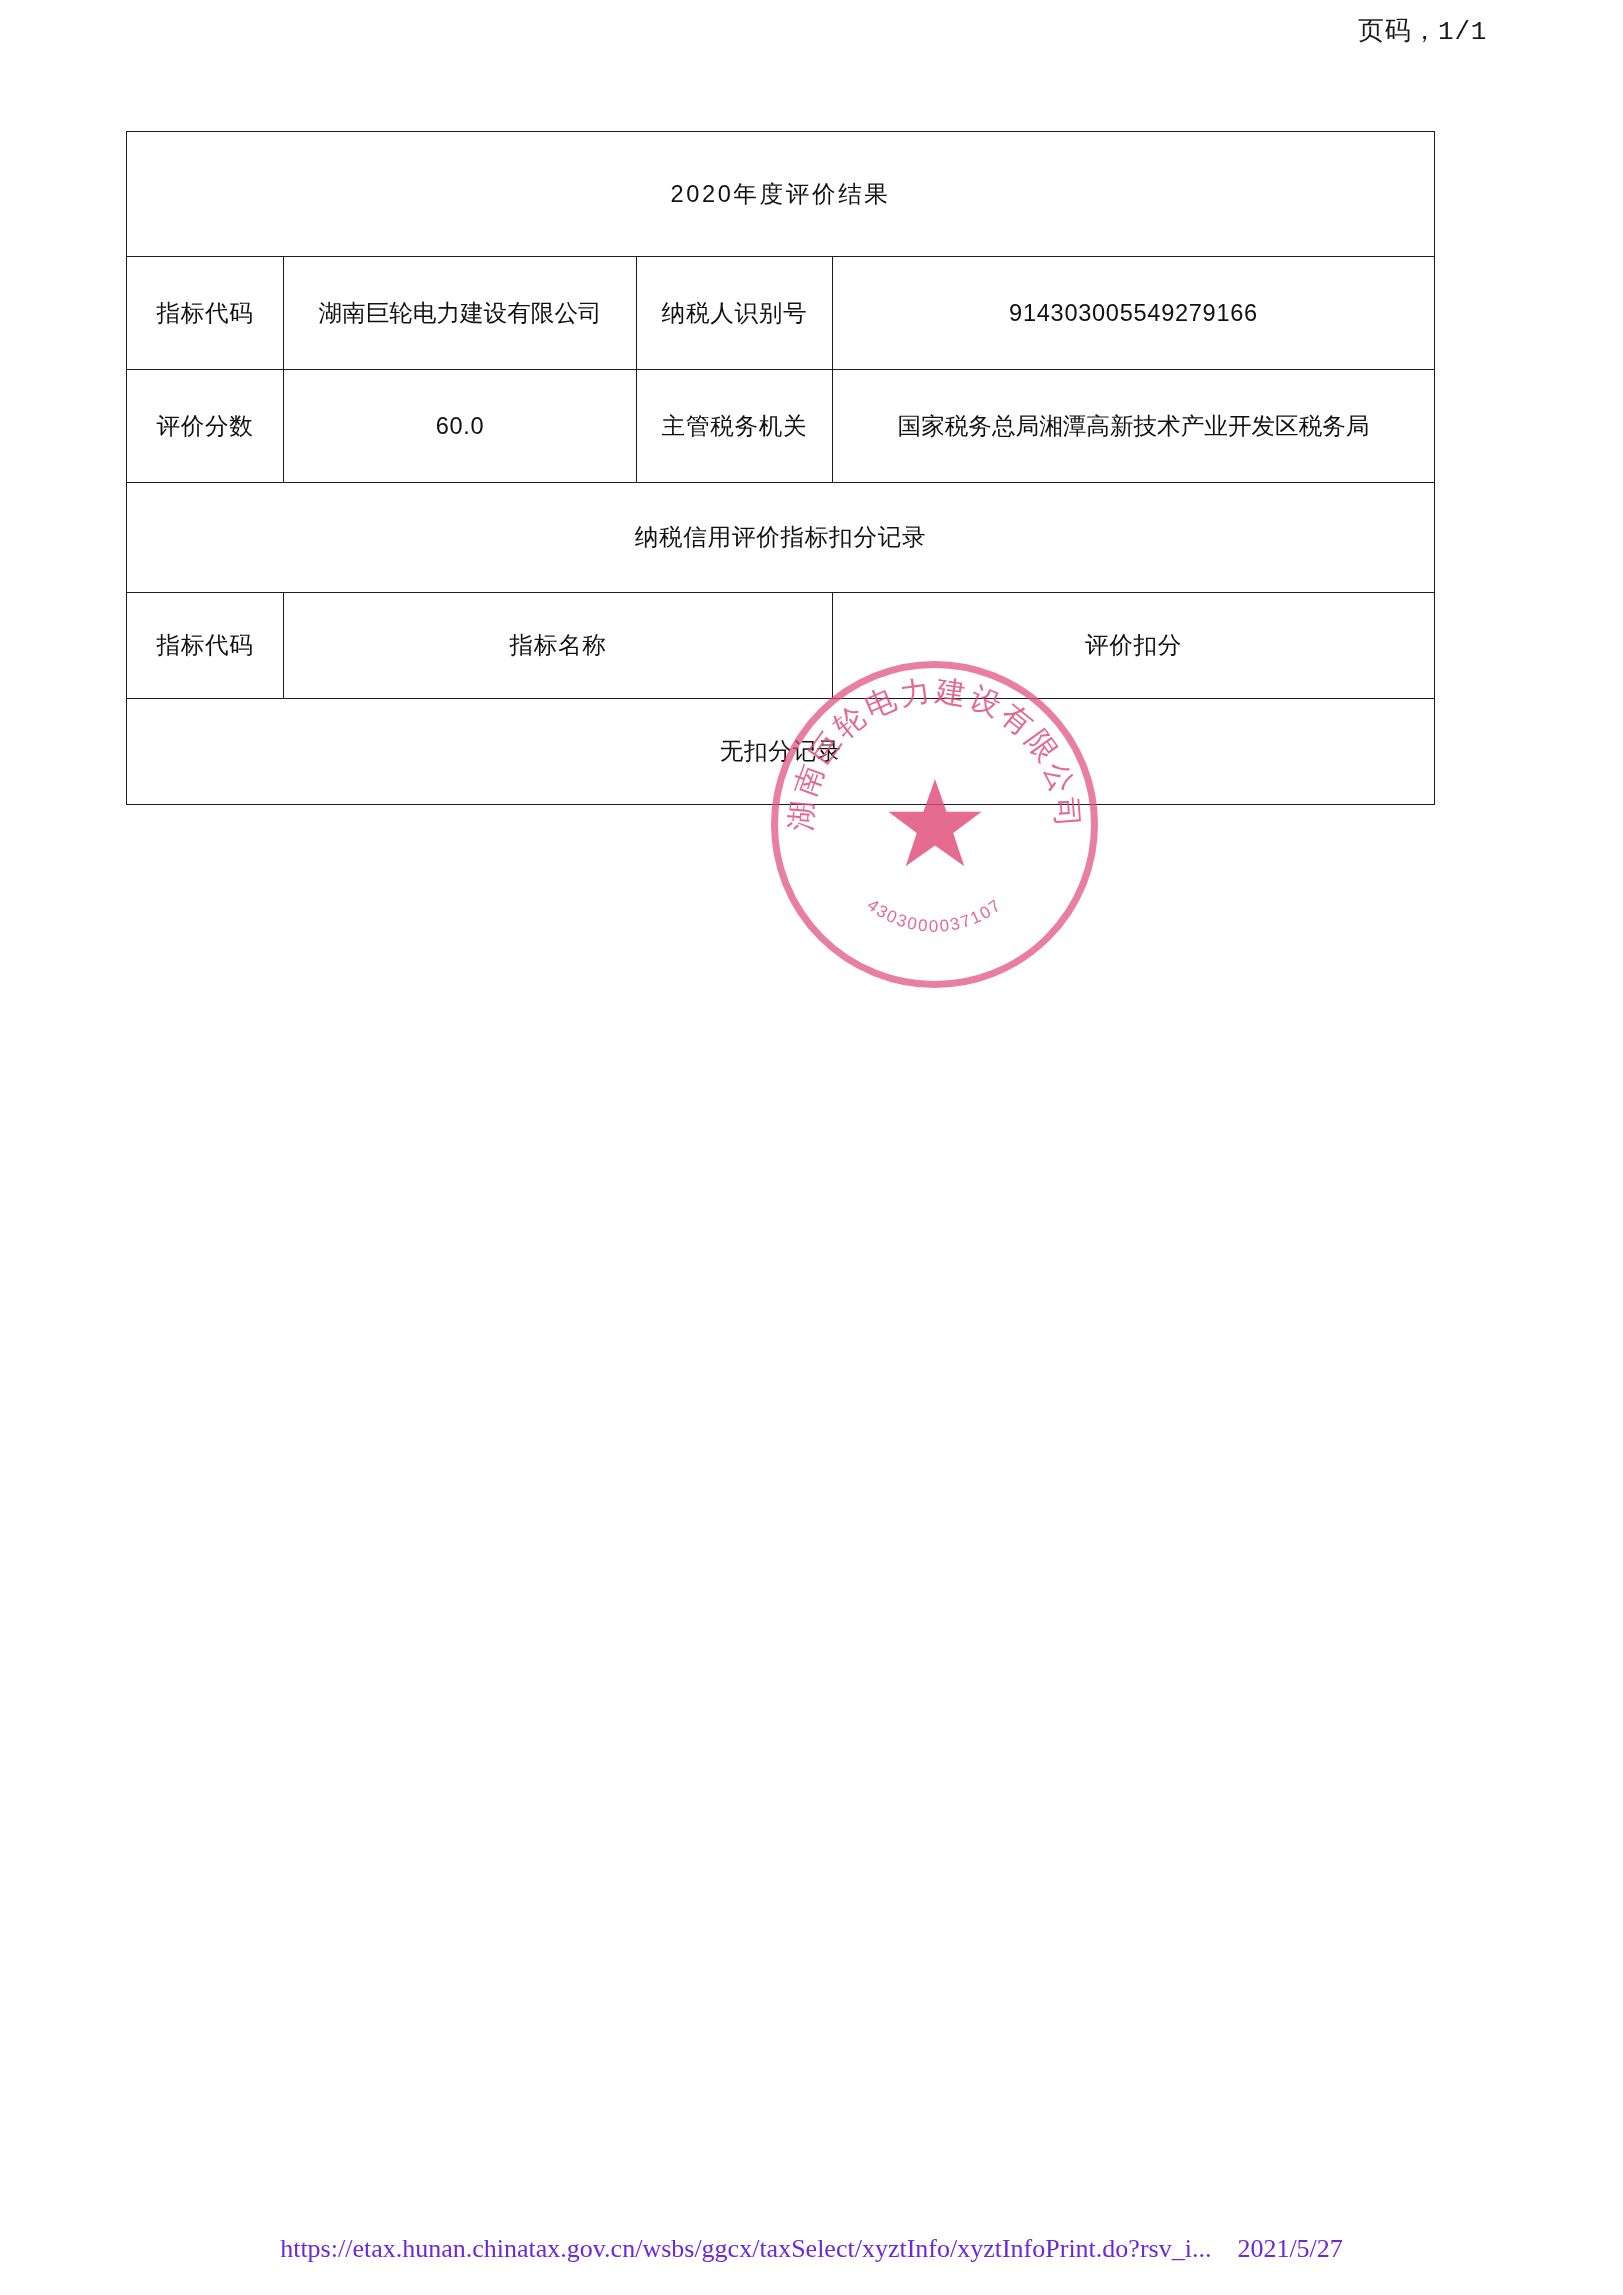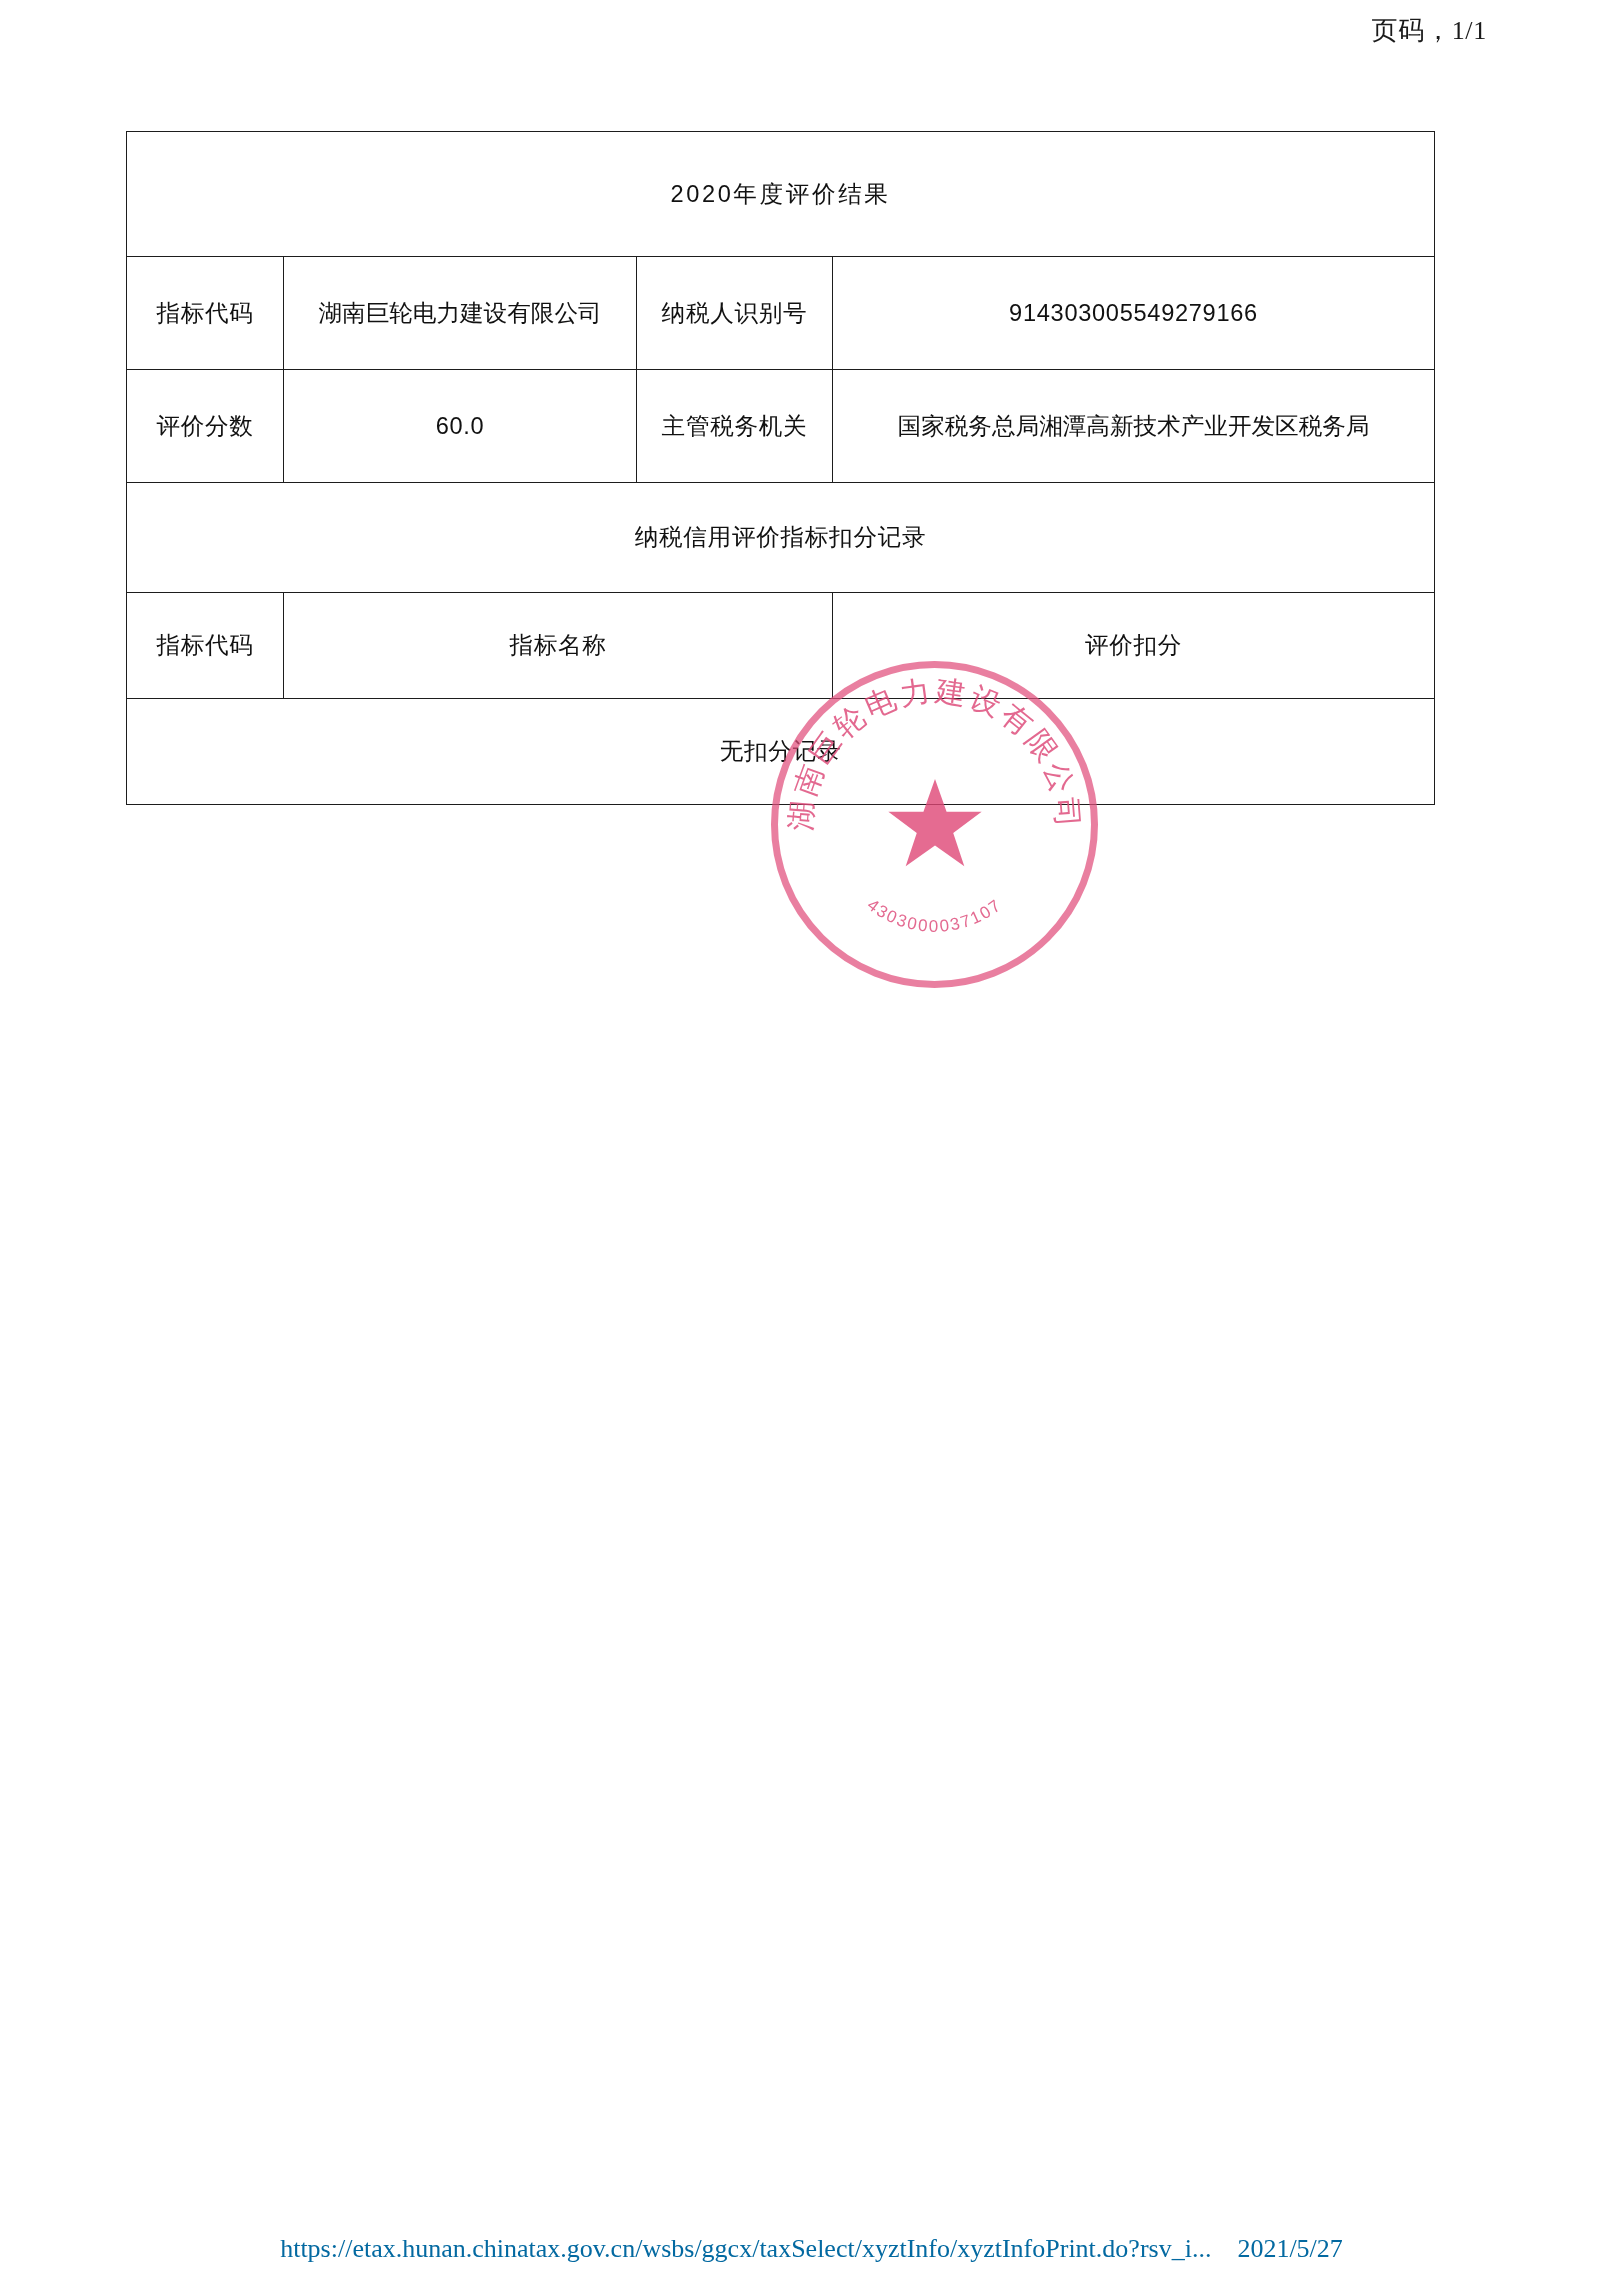--- a/index.html
+++ b/index.html
@@ -18,21 +18,21 @@
 
   
   .page-header {
     position: absolute;
     top: 13px;
     left: 0;
     width: 1623px;
     text-align: right;
     padding-right: 136px;
     box-sizing: border-box;
-    font-family: Liberation Serif, serif;
+    font-family: Liberation Mono, monospace;
     font-size: 26px;
     letter-spacing: 0.7px;
     color: #1a1a1a;
   }
 
   
   .doc-table {
     position: absolute;
     left: 126px;
     top: 131px;
@@ -138,21 +138,21 @@
     position: absolute;
     bottom: 31px;
     left: 0;
     width: 1623px;
     display: flex;
     justify-content: center;
     align-items: baseline;
     gap: 26px;
     font-family: "Liberation Serif", serif;
     font-size: 26px;
-    color: #0369a1;
+    color: #6d28d9;
   }
   .footer-url {
     letter-spacing: 0px;
   }
   .footer-date {
     letter-spacing: 0px;
   }
 </style>
 </head>
 <body>

